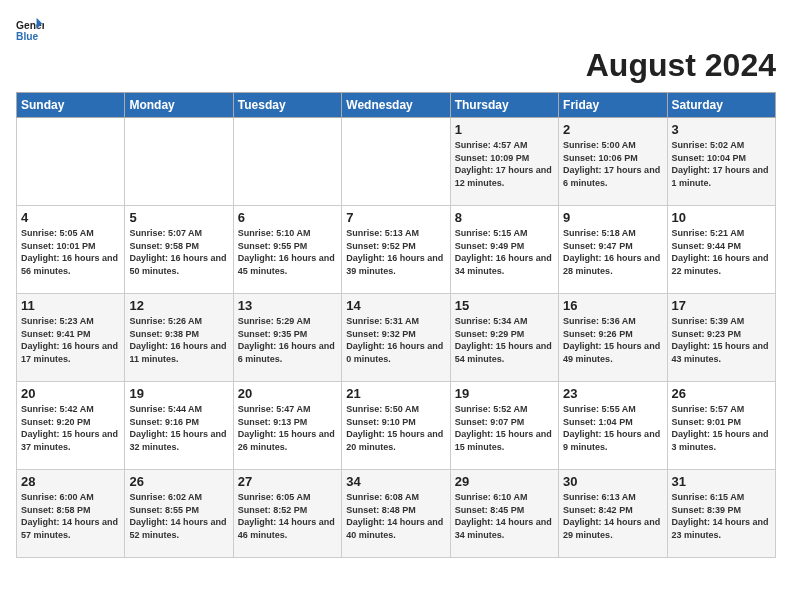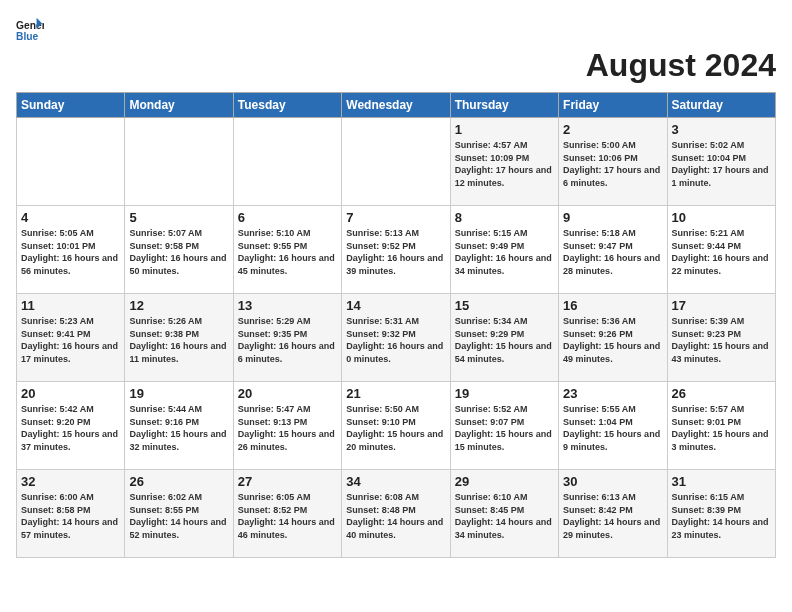--- a/index.html
+++ b/index.html
@@ -286,21 +286,21 @@
         <td>
           <span class="day-num">26</span>
           <div class="day-info">Sunrise: 5:57 AM
 Sunset: 9:01 PM
 Daylight: 15 hours
 and 3 minutes.</div>
         </td>
       </tr>
       <tr>
         <td>
-          <span class="day-num">32</span>
+          <span class="day-num">28</span>
           <div class="day-info">Sunrise: 6:00 AM
 Sunset: 8:58 PM
 Daylight: 14 hours
 and 57 minutes.</div>
         </td>
         <td>
           <span class="day-num">26</span>
           <div class="day-info">Sunrise: 6:02 AM
 Sunset: 8:55 PM
 Daylight: 14 hours

